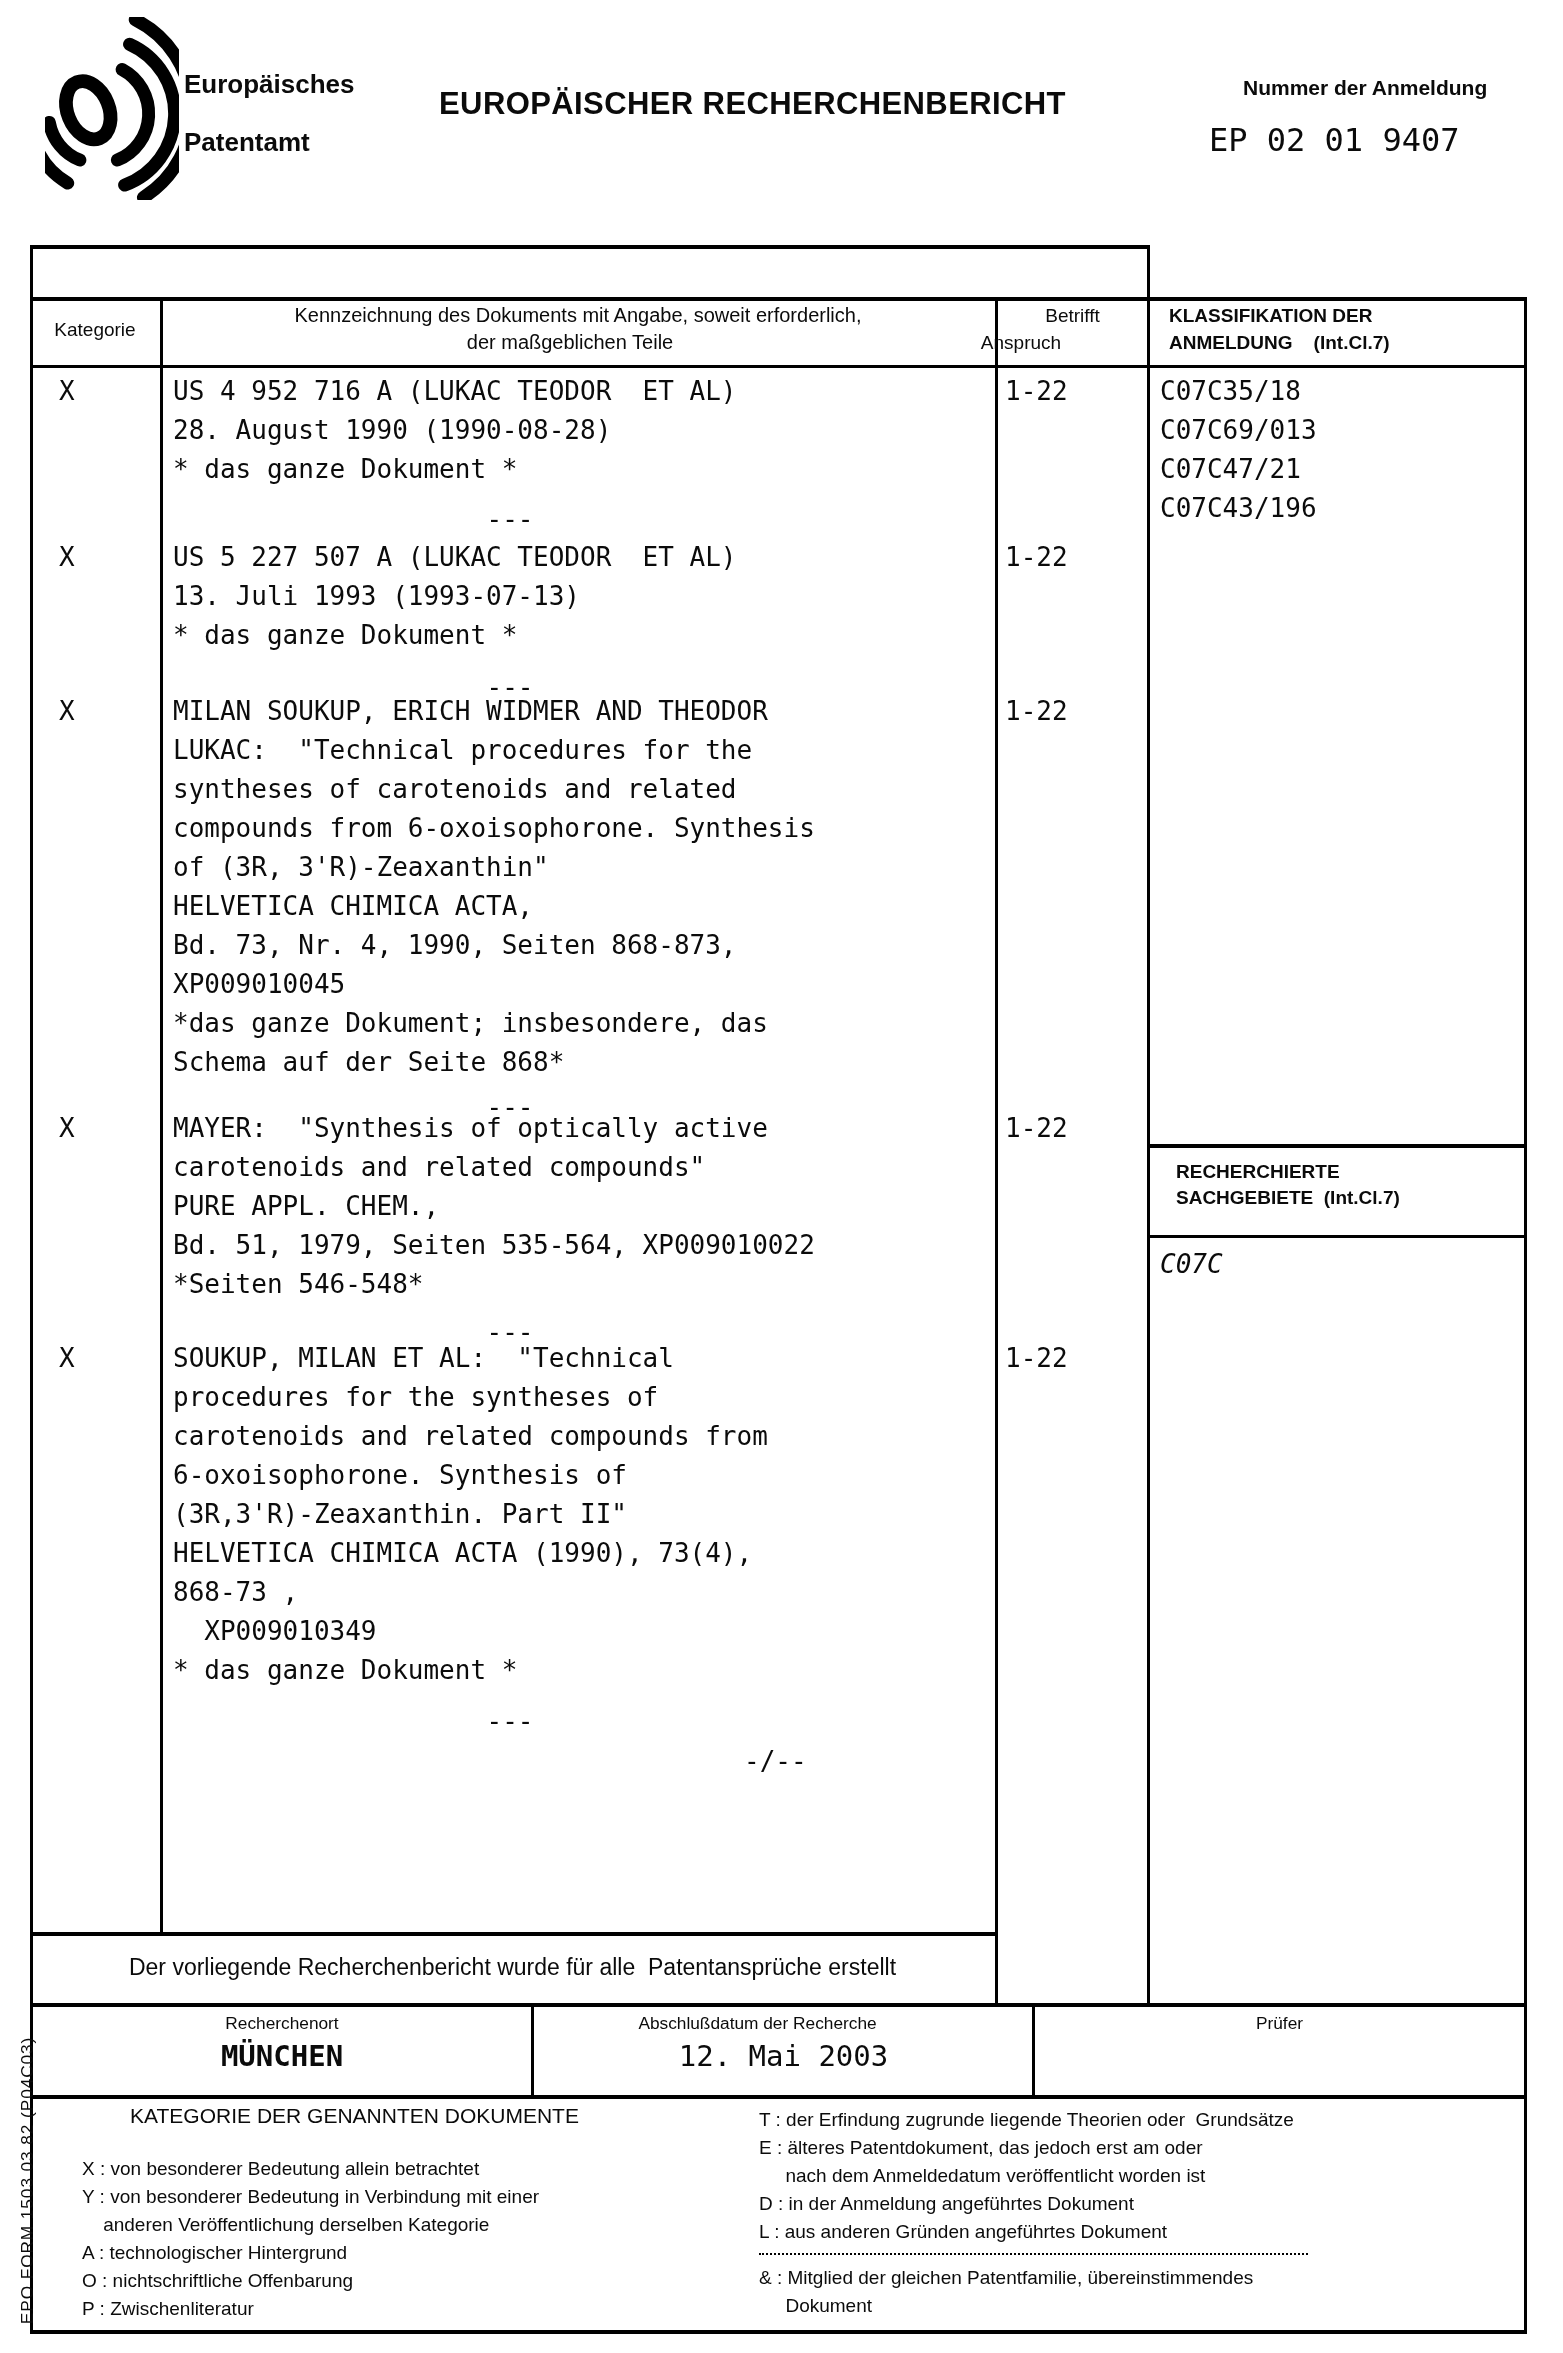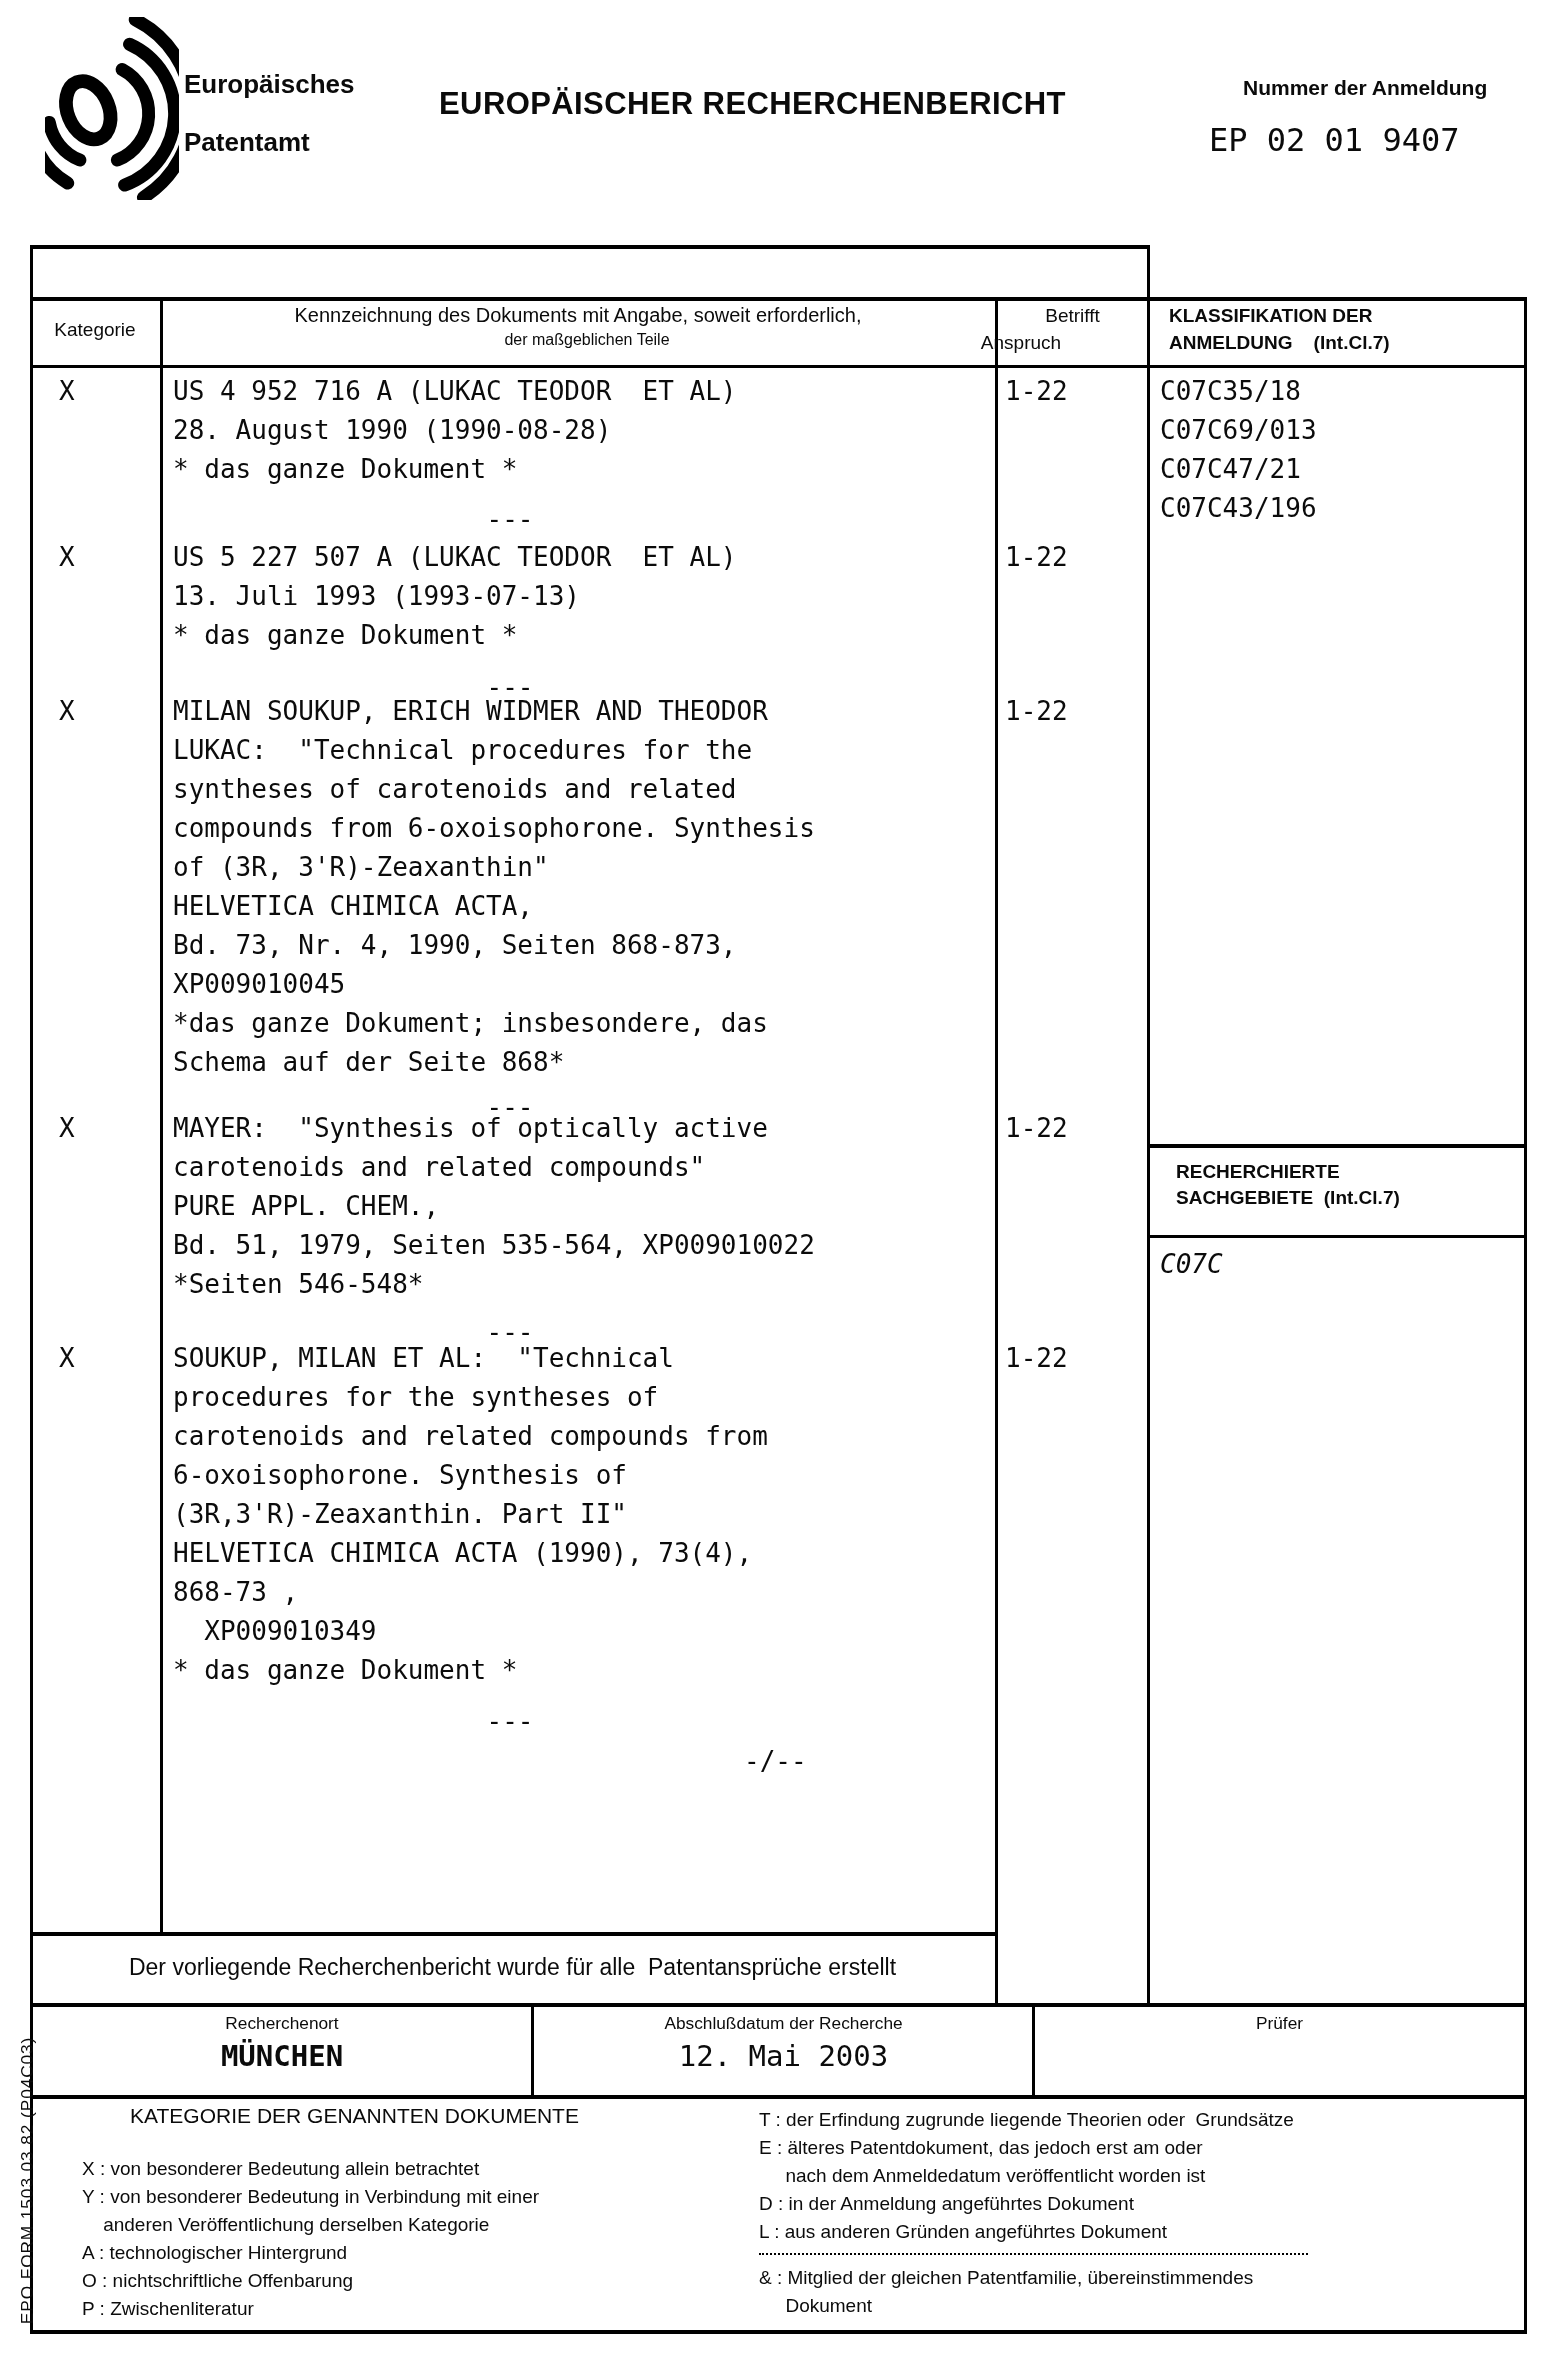--- a/index.html
+++ b/index.html
@@ -70,21 +70,21 @@
   <div class="ln" style="left:995px;top:297px;width:2.6px;height:1708px;"></div>
   <div class="ln" style="left:1147px;top:245px;width:2.6px;height:1761px;"></div>
   <div class="ln" style="left:1524px;top:297px;width:2.6px;height:2036px;"></div>
   <div class="ln" style="left:531px;top:2003px;width:2.6px;height:95px;"></div>
   <div class="ln" style="left:1032px;top:2003px;width:2.6px;height:95px;"></div>
 
 
   <div class="abs sans ctr hdr-small" style="left:30px;top:318px;width:130px;">Kategorie</div>
 
   <div class="abs sans ctr" style="left:164px;top:304px;width:828px;font-size:20px;">Kennzeichnung des Dokuments mit Angabe, soweit erforderlich,</div>
-  <div class="abs sans ctr" style="left:173px;top:331px;width:828px;font-size:16px;">der maßgeblichen Teile</div>
+  <div class="abs sans ctr" style="left:156px;top:331px;width:828px;font-size:20px;">der maßgeblichen Teile</div>
 
   <div class="abs sans ctr hdr-small" style="left:998px;top:304px;width:149px;">Betrifft</div>
   <div class="abs sans ctr hdr-small" style="left:954px;top:331px;width:134px;">Anspruch</div>
 
   <div class="abs sans b hdr-small pre" style="left:1169px;top:304px;">KLASSIFIKATION DER</div>
   <div class="abs sans b hdr-small pre" style="left:1169px;top:331px;">ANMELDUNG    (Int.Cl.7)</div>
 
   <div class="abs mono body-text" style="left:59px;top:372px;">X</div>
   <div class="abs mono body-text pre" style="left:173px;top:372px;width:821px;">US 4 952 716 A (LUKAC TEODOR  ET AL)
 28. August 1990 (1990-08-28)
@@ -143,21 +143,21 @@
 C07C43/196</div>
 
   <div class="abs sans b hdr-small" style="left:1176px;top:1160px;">RECHERCHIERTE</div>
   <div class="abs sans b hdr-small pre" style="left:1176px;top:1186px;">SACHGEBIETE  (Int.Cl.7)</div>
 
   <div class="abs mono body-text" style="left:1160px;top:1245px;font-style:italic;">C07C</div>
 
   <div class="abs sans ctr pre" style="left:30px;top:1954px;width:965px;font-size:23px;">Der vorliegende Recherchenbericht wurde für alle  Patentansprüche erstellt</div>
 
   <div class="abs sans ctr footer-label" style="left:33px;top:2013px;width:498px;">Recherchenort</div>
-  <div class="abs sans ctr footer-label" style="left:534px;top:2013px;width:499px;">Abschlußdatum der Recherche</div>
+  <div class="abs sans ctr footer-label" style="left:508px;top:2013px;width:499px;">Abschlußdatum der Recherche</div>
   <div class="abs sans ctr footer-label" style="left:1035px;top:2013px;width:489px;">Prüfer</div>
 
   <div class="abs mono ctr footer-value b" style="left:33px;top:2039px;width:498px;">MÜNCHEN</div>
   <div class="abs mono ctr footer-value" style="left:534px;top:2039px;width:499px;">12. Mai 2003</div>
 
   <div class="abs sans ctr" style="left:95px;top:2104px;width:519px;font-size:21px;">KATEGORIE DER GENANNTEN DOKUMENTE</div>
 
   <div class="abs sans legend-text pre" style="left:82px;top:2155px;width:657px;">X : von besonderer Bedeutung allein betrachtet
 Y : von besonderer Bedeutung in Verbindung mit einer
     anderen Veröffentlichung derselben Kategorie

